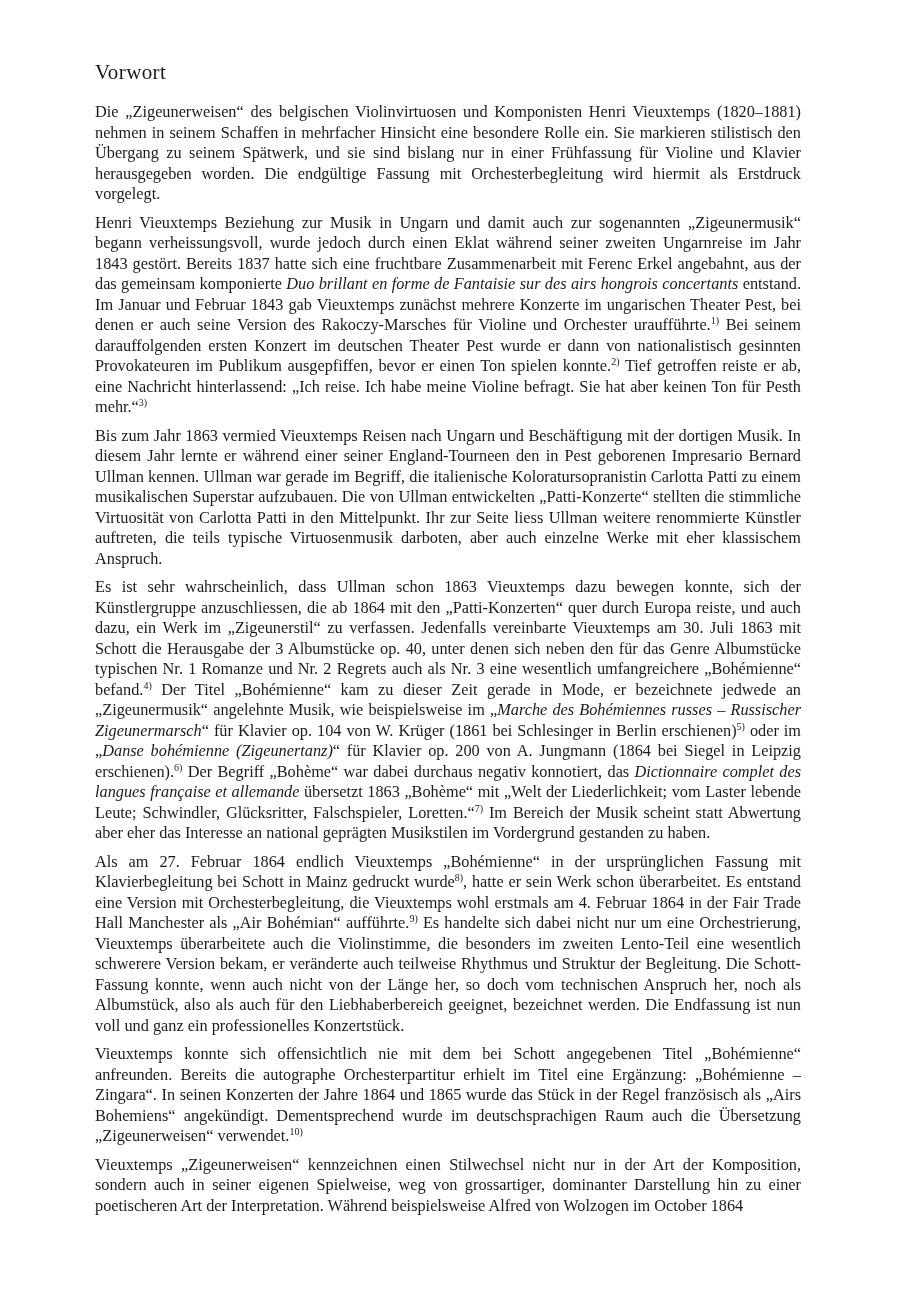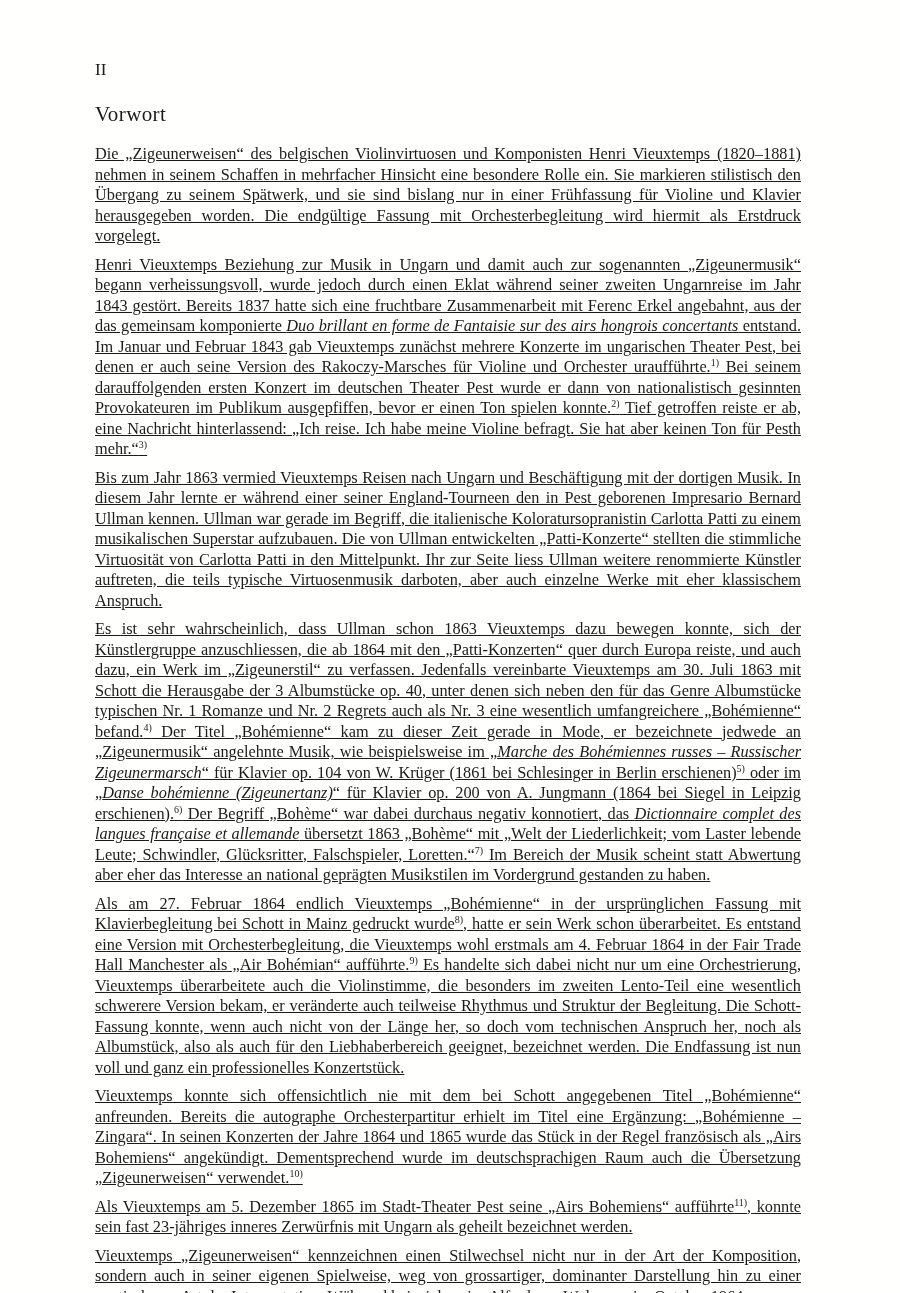--- a/index.html
+++ b/index.html
@@ -31,46 +31,43 @@
     font-weight: normal;
     letter-spacing: 0.4px;
     margin: 0 0 17px 0;
   }
   .body-text p {
     font-size: 16.3px;
     line-height: 20.5px;
     text-align: justify;
     text-justify: inter-word;
     margin: 0 16px 8px 0;
-    text-decoration: underline;
   }
   .body-text p:last-child {
     margin-bottom: 0;
   }
   .i {
     font-style: italic;
   }
   sup.fn {
     font-size: 10px;
     line-height: 0;
     vertical-align: super;
     letter-spacing: 0;
   }
 </style>
 </head>
 <body>
 
 <div class="page">
   <div class="content">
-    <div class="pagenum">II</div>
     <h1 class="doc-title">Vorwort</h1>
     <div class="body-text" id="paragraphs">
         <p><span>Die „Zigeunerweisen“ des belgischen Violinvirtuosen und Komponisten Henri Vieuxtemps (1820–1881) nehmen in seinem Schaffen in mehrfacher Hinsicht eine besondere Rolle ein. Sie markieren stilistisch den Übergang zu seinem Spätwerk, und sie sind bislang nur in einer Frühfassung für Violine und Klavier herausgegeben worden. Die endgültige Fassung mit Orchesterbegleitung wird hiermit als Erstdruck vorgelegt.</span></p>
         <p><span>Henri Vieuxtemps Beziehung zur Musik in Ungarn und damit auch zur sogenannten „Zigeunermusik“ begann verheissungsvoll, wurde jedoch durch einen Eklat während seiner zweiten Ungarnreise im Jahr 1843 gestört. Bereits 1837 hatte sich eine fruchtbare Zusammenarbeit mit Ferenc Erkel angebahnt, aus der das gemeinsam komponierte </span><span class="i">Duo brillant en forme de Fantaisie sur des airs hongrois concertants</span><span> entstand. Im Januar und Februar 1843 gab Vieuxtemps zunächst mehrere Konzerte im ungarischen Theater Pest, bei denen er auch seine Version des Rakoczy-Marsches für Violine und Orchester uraufführte.</span><sup class="fn">1)</sup><span> Bei seinem darauffolgenden ersten Konzert im deutschen Theater Pest wurde er dann von nationalistisch gesinnten Provokateuren im Publikum ausgepfiffen, bevor er einen Ton spielen konnte.</span><sup class="fn">2)</sup><span> Tief getroffen reiste er ab, eine Nachricht hinterlassend: „Ich reise. Ich habe meine Violine befragt. Sie hat aber keinen Ton für Pesth mehr.“</span><sup class="fn">3)</sup></p>
         <p><span>Bis zum Jahr 1863 vermied Vieuxtemps Reisen nach Ungarn und Beschäftigung mit der dortigen Musik. In diesem Jahr lernte er während einer seiner England-Tourneen den in Pest geborenen Impresario Bernard Ullman kennen. Ullman war gerade im Begriff, die italienische Koloratursopranistin Carlotta Patti zu einem musikalischen Superstar aufzubauen. Die von Ullman entwickelten „Patti-Konzerte“ stellten die stimmliche Virtuosität von Carlotta Patti in den Mittelpunkt. Ihr zur Seite liess Ullman weitere renommierte Künstler auftreten, die teils typische Virtuosenmusik darboten, aber auch einzelne Werke mit eher klassischem Anspruch.</span></p>
         <p><span>Es ist sehr wahrscheinlich, dass Ullman schon 1863 Vieuxtemps dazu bewegen konnte, sich der Künstlergruppe anzuschliessen, die ab 1864 mit den „Patti-Konzerten“ quer durch Europa reiste, und auch dazu, ein Werk im „Zigeunerstil“ zu verfassen. Jedenfalls vereinbarte Vieuxtemps am 30. Juli 1863 mit Schott die Herausgabe der 3 Albumstücke op. 40, unter denen sich neben den für das Genre Albumstücke typischen Nr. 1 Romanze und Nr. 2 Regrets auch als Nr. 3 eine wesentlich umfangreichere „Bohémienne“ befand.</span><sup class="fn">4)</sup><span> Der Titel „Bohémienne“ kam zu dieser Zeit gerade in Mode, er bezeichnete jedwede an „Zigeunermusik“ angelehnte Musik, wie beispielsweise im „</span><span class="i">Marche des Bohémiennes russes – Russischer Zigeunermarsch</span><span>“ für Klavier op. 104 von W. Krüger (1861 bei Schlesinger in Berlin erschienen)</span><sup class="fn">5)</sup><span> oder im „</span><span class="i">Danse bohémienne (Zigeunertanz)</span><span>“ für Klavier op. 200 von A. Jungmann (1864 bei Siegel in Leipzig erschienen).</span><sup class="fn">6)</sup><span> Der Begriff „Bohème“ war dabei durchaus negativ konnotiert, das </span><span class="i">Dictionnaire complet des langues française et allemande</span><span> übersetzt 1863 „Bohème“ mit „Welt der Liederlichkeit; vom Laster lebende Leute; Schwindler, Glücksritter, Falschspieler, Loretten.“</span><sup class="fn">7)</sup><span> Im Bereich der Musik scheint statt Abwertung aber eher das Interesse an national geprägten Musikstilen im Vordergrund gestanden zu haben.</span></p>
         <p><span>Als am 27. Februar 1864 endlich Vieuxtemps „Bohémienne“ in der ursprünglichen Fassung mit Klavierbegleitung bei Schott in Mainz gedruckt wurde</span><sup class="fn">8)</sup><span>, hatte er sein Werk schon überarbeitet. Es entstand eine Version mit Orchesterbegleitung, die Vieuxtemps wohl erstmals am 4. Februar 1864 in der Fair Trade Hall Manchester als „Air Bohémian“ aufführte.</span><sup class="fn">9)</sup><span> Es handelte sich dabei nicht nur um eine Orchestrierung, Vieuxtemps überarbeitete auch die Violinstimme, die besonders im zweiten Lento-Teil eine wesentlich schwerere Version bekam, er veränderte auch teilweise Rhythmus und Struktur der Begleitung. Die Schott-Fassung konnte, wenn auch nicht von der Länge her, so doch vom technischen Anspruch her, noch als Albumstück, also als auch für den Liebhaberbereich geeignet, bezeichnet werden. Die Endfassung ist nun voll und ganz ein professionelles Konzertstück.</span></p>
         <p><span>Vieuxtemps konnte sich offensichtlich nie mit dem bei Schott angegebenen Titel „Bohémienne“ anfreunden. Bereits die autographe Orchesterpartitur erhielt im Titel eine Ergänzung: „Bohémienne – Zingara“. In seinen Konzerten der Jahre 1864 und 1865 wurde das Stück in der Regel französisch als „Airs Bohemiens“ angekündigt. Dementsprechend wurde im deutschsprachigen Raum auch die Übersetzung „Zigeunerweisen“ verwendet.</span><sup class="fn">10)</sup></p>
-        <p><span>Als Vieuxtemps am 5. Dezember 1865 im Stadt-Theater Pest seine „Airs Bohemiens“ aufführte</span><sup class="fn">11)</sup><span>, konnte sein fast 23-jähriges inneres Zerwürfnis mit Ungarn als geheilt bezeichnet werden.</span></p>
         <p><span>Vieuxtemps „Zigeunerweisen“ kennzeichnen einen Stilwechsel nicht nur in der Art der Komposition, sondern auch in seiner eigenen Spielweise, weg von grossartiger, dominanter Darstellung hin zu einer poetischeren Art der Interpretation. Während beispielsweise Alfred von Wolzogen im October 1864</span></p>
       </div>
   </div>
 </div>
 
 </body></html>

